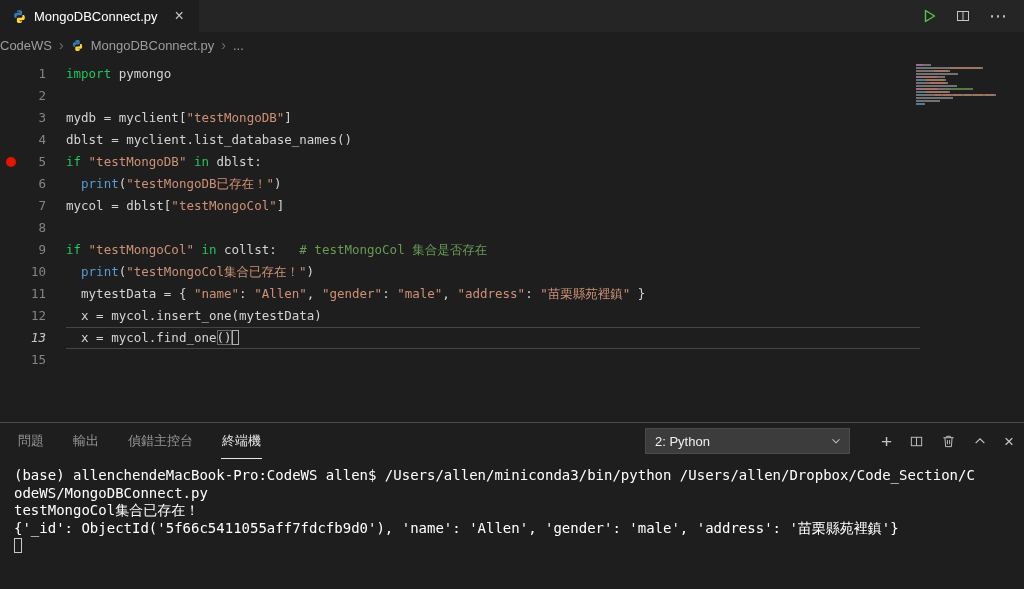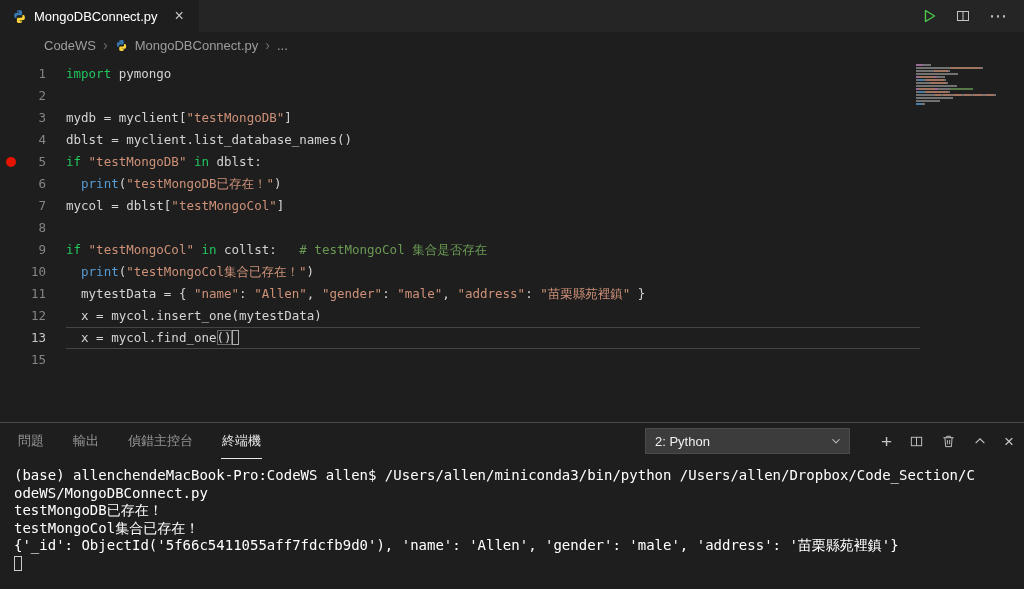--- a/index.html
+++ b/index.html
@@ -11,34 +11,34 @@
   .tabbar { height:32px; background:#252526; display:flex; align-items:stretch; }
   .tab { display:flex; align-items:center; gap:7px; padding:0 12px; background:#1e1e1e; color:#ffffff;
          font-size:13px; border-right:1px solid #252526; min-width:200px; cursor:pointer; }
   .tab-close { color:#c5c5c5; font-size:16px; margin-left:10px; line-height:1; }
   .tabbar-actions { margin-left:auto; display:flex; align-items:center; gap:18px; padding-right:16px; color:#c5c5c5; }
   .action { display:flex; align-items:center; cursor:pointer; }
   .more-glyph { font-size:18px; letter-spacing:1px; color:#c5c5c5; }
 
   
   .breadcrumb { height:26px; display:flex; align-items:center; gap:7px; 
-                font-size:13px; color:#9d9d9d; background:#1e1e1e;margin-left:44px; }
+                font-size:13px; color:#9d9d9d; background:#1e1e1e; }
   .crumb { cursor:pointer; }
   .chev { color:#6f6f6f; font-size:14px; }
 
   
   .editor { position:relative; height:364px; padding-top:5px; background:#1e1e1e;
             font-family:"DejaVu Sans Mono","Liberation Mono",monospace; font-size:12.5px; }
   .code-line { display:flex; height:22px; line-height:22px; white-space:pre; }
   .gutter { flex:0 0 66px; position:relative; text-align:right; padding-right:20px; color:#858585; }
   .breakpoint { position:absolute; left:6px; top:50%; transform:translateY(-50%);
                 width:10px; height:10px; border-radius:50%; background:#e51400; }
   .line-content { flex:1; margin-right:104px; }
   .code-line.current .line-content { box-shadow: inset 0 1px 0 #454545, inset 0 -1px 0 #454545; }
-  .code-line.current .gutter { color:#c6c6c6; }
+  .code-line.current .gutter { color:#c6c6c6;font-style:italic; }
   .tok.kw { color:#22c55e; }
   .tok.str { color:#ce9178; }
   .tok.fn { color:#569cd6; }
   .tok.cm { color:#6a9955; }
   .tok.pl { color:#d4d4d4; }
   .tok.bracket { box-shadow: inset 0 0 0 1px #6a6a6a; }
   .cursor-box { display:inline-block; width:7px; height:15px; border:1px solid #aeafad;
                 vertical-align:middle; margin-top:-2px; }
 
   
@@ -187,20 +187,19 @@
           <svg width="14" height="14" viewBox="0 0 16 16">
               <path d="M3 10.5l5-5 5 5" fill="none" stroke="#c5c5c5" stroke-width="1.3"></path>
             </svg>
         </span>
         <span class="action close-glyph">×</span>
       </div>
     </div>
     <div class="terminal" id="terminal">
         <div class="term-line"><span>(base) allenchendeMacBook-Pro:CodeWS allen$ /Users/allen/miniconda3/bin/python /Users/allen/Dropbox/Code_Section/C</span></div>
         <div class="term-line"><span>odeWS/MongoDBConnect.py</span></div>
-        <div class="term-line"><span>testMongoDB已存在！</span></div>
         <div class="term-line"><span>testMongoCol集合已存在！</span></div>
         <div class="term-line"><span>{'_id': ObjectId('5f66c5411055aff7fdcfb9d0'), 'name': 'Allen', 'gender': 'male', 'address': '苗栗縣苑裡鎮'}</span></div>
         <div class="term-line"><span class="term-cursor"></span></div>
       </div>
   </div>
 
 </div>
 
 </body></html>

